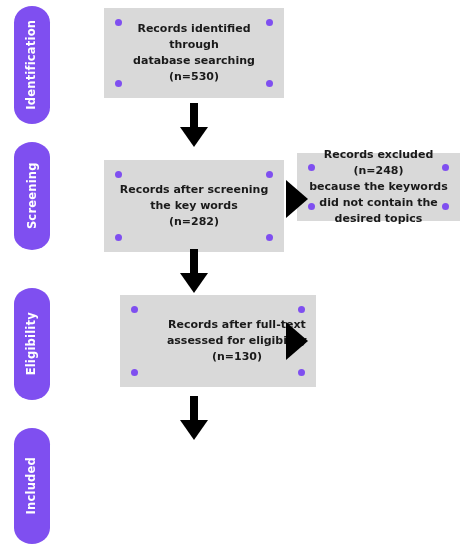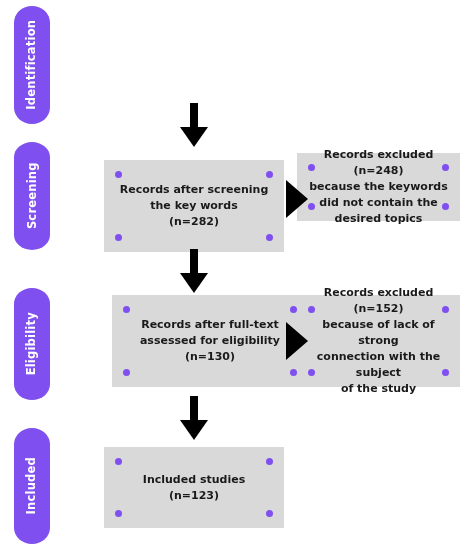--- a/index.html
+++ b/index.html
@@ -73,21 +73,21 @@
     background: #7f4ff0;
   }
   .corner-dot.tl { left: 11px;  top: 11px; }
   .corner-dot.tr { right: 11px; top: 11px; }
   .corner-dot.bl { left: 11px;  bottom: 11px; }
   .corner-dot.br { right: 11px; bottom: 11px; }
 
   #box-identified { left: 104px; top: 8px;   width: 180px; height: 90px; }
   #box-screened   { left: 104px; top: 160px; width: 180px; height: 92px; }
   #box-excluded-1 { left: 297px; top: 153px; width: 163px; height: 68px; }
-  #box-fulltext   { left: 112px; top: 295px; width: 196px; height: 92px; }
+  #box-fulltext   { left: 120px; top: 295px; width: 196px; height: 92px; justify-content: flex-end; }
   #box-excluded-2 { left: 297px; top: 295px; width: 163px; height: 92px; }
   #box-included   { left: 104px; top: 447px; width: 180px; height: 81px; }
 
   
   .arrow-down {
     position: absolute;
     width: 34px;
     height: 44px;
   }
   .arrow-down .stem {
@@ -140,20 +140,29 @@
   </div>
 
   <div class="stage-label" id="label-eligibility">
     <span class="stage-text">Eligibility</span>
   </div>
 
   <div class="stage-label" id="label-included">
     <span class="stage-text">Included</span>
   </div>
 
+  <div class="flow-box" id="box-identified">
+    <span class="corner-dot tl"></span>
+    <span class="corner-dot tr"></span>
+    <span class="corner-dot bl"></span>
+    <span class="corner-dot br"></span>
+    <span class="box-text">Records identified through
+database searching
+(n=530)</span>
+  </div>
 
   <div class="flow-box" id="box-screened">
     <span class="corner-dot tl"></span>
     <span class="corner-dot tr"></span>
     <span class="corner-dot bl"></span>
     <span class="corner-dot br"></span>
     <span class="box-text">Records after screening
 the key words
 (n=282)</span>
   </div>
@@ -172,39 +181,21 @@
   <div class="flow-box" id="box-fulltext">
     <span class="corner-dot tl"></span>
     <span class="corner-dot tr"></span>
     <span class="corner-dot bl"></span>
     <span class="corner-dot br"></span>
     <span class="box-text">Records after full-text
 assessed for eligibility
 (n=130)</span>
   </div>
 
-  <div class="flow-box" id="box-excluded-2">
-    <span class="corner-dot tl"></span>
-    <span class="corner-dot tr"></span>
-    <span class="corner-dot bl"></span>
-    <span class="corner-dot br"></span>
-    <span class="box-text">Records excluded (n=152)
-because of lack of strong
-connection with the subject
-of the study</span>
-  </div>
-
-  <div class="flow-box" id="box-included">
-    <span class="corner-dot tl"></span>
-    <span class="corner-dot tr"></span>
-    <span class="corner-dot bl"></span>
-    <span class="corner-dot br"></span>
-    <span class="box-text">Included studies
-(n=123)</span>
-  </div>
+
 
   <div class="arrow-down" id="arrow-1">
     <span class="stem"></span>
     <span class="head"></span>
   </div>
 
   <div class="arrow-down" id="arrow-2">
     <span class="stem"></span>
     <span class="head"></span>
   </div>

